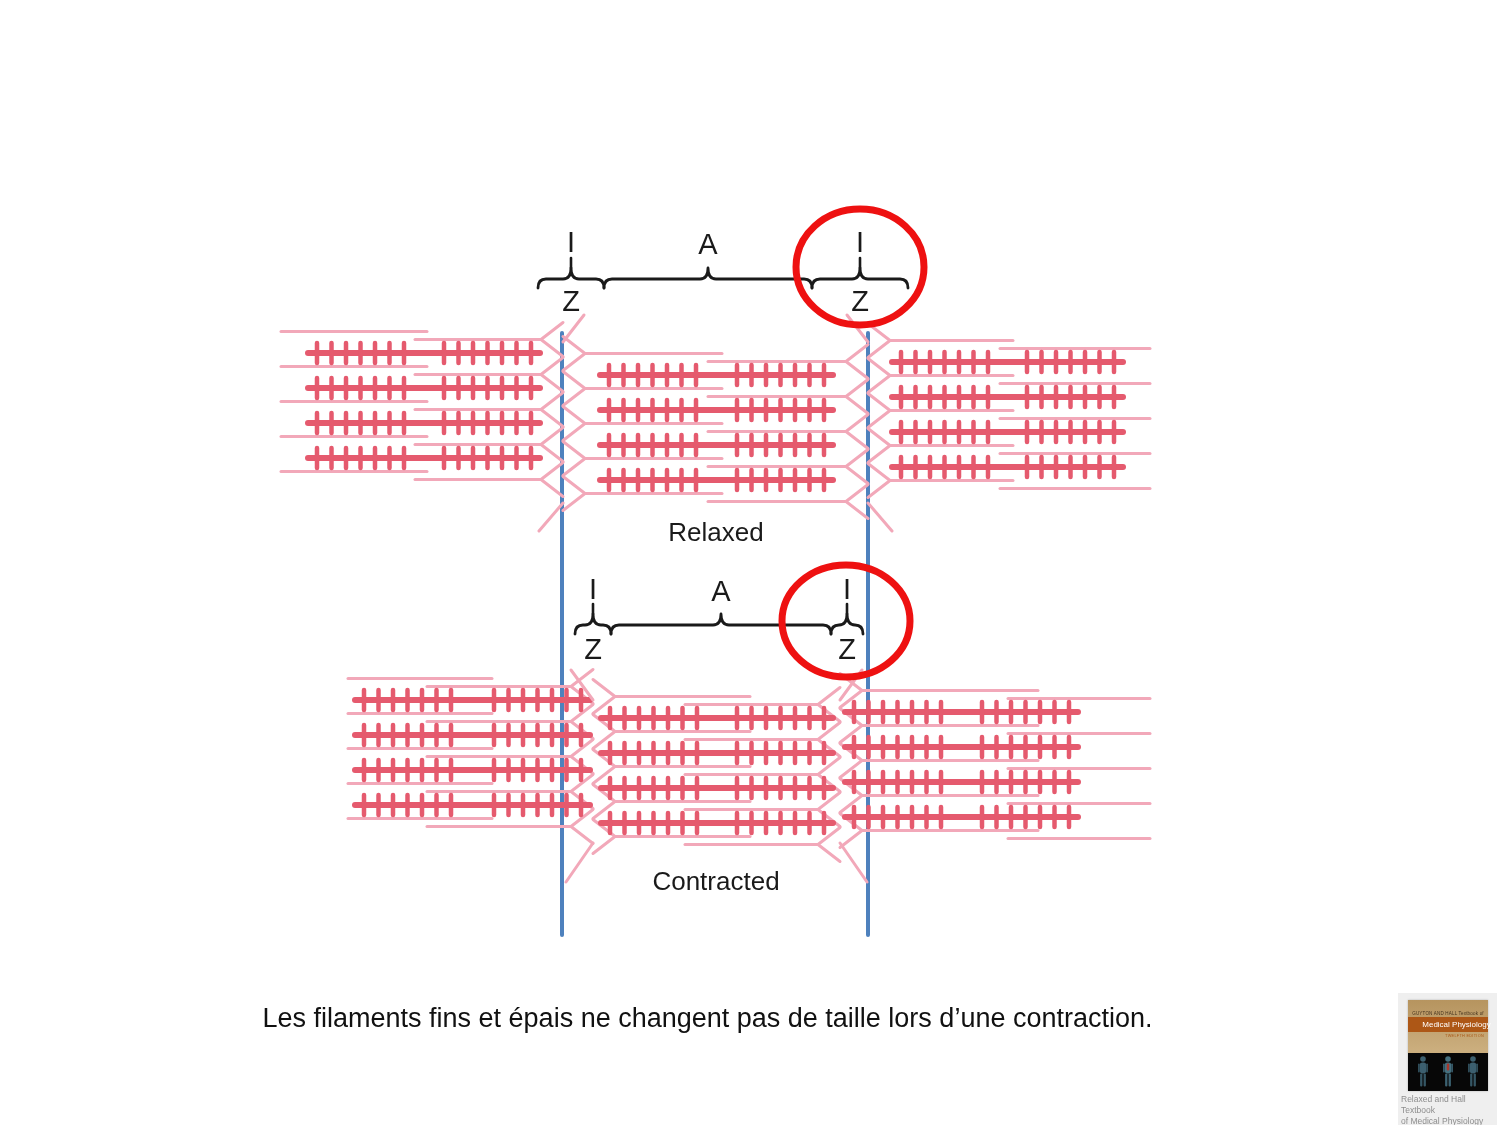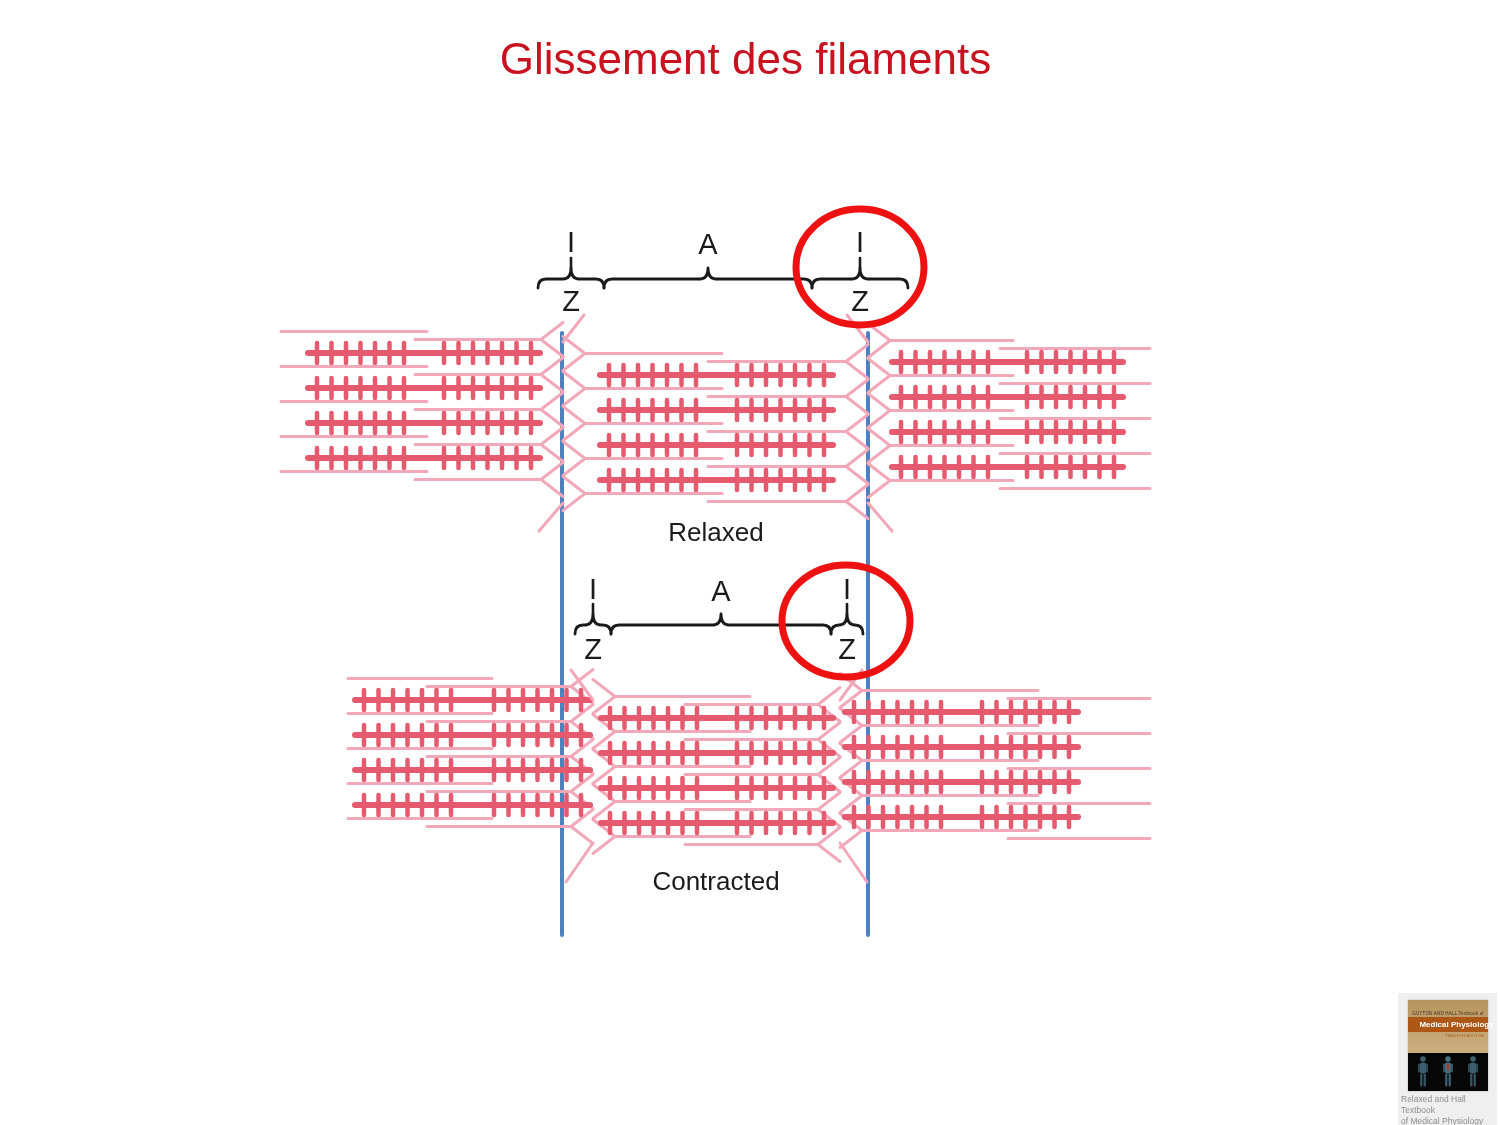--- a/index.html
+++ b/index.html
@@ -12,32 +12,31 @@
   .caption{position:absolute;left:0;top:1003px;width:1415px;text-align:center;
            font-size:27px;color:#111111;}
   
   .book-card{position:absolute;left:1398px;top:993px;width:99px;height:132px;background:#efefef;}
   .book-cover{position:absolute;left:10px;top:7px;width:80px;height:91px;
               background:linear-gradient(#b6945f,#cbae7e 55%,#c7a878);box-shadow:0 0 2px rgba(0,0,0,.25);}
   .bc-header{position:absolute;left:0;top:11px;width:100%;text-align:center;
              font-size:4.5px;color:#43311c;letter-spacing:.2px;white-space:nowrap;overflow:hidden;}
   .bc-band{position:absolute;left:0;top:17px;width:100%;height:15px;background:#ad5716;
            display:flex;align-items:center;justify-content:center;}
-  .bc-band span{color:#ffffff;font-size:8px;font-weight:bold;white-space:nowrap;padding-left:17px;}
+  .bc-band span{color:#ffffff;font-size:8px;font-weight:normal;white-space:nowrap;padding-left:17px;}
   .bc-edition{position:absolute;right:4px;top:34px;font-size:3.8px;color:#a85512;letter-spacing:.3px;}
   .bc-figures{position:absolute;left:0;bottom:0;width:100%;height:38px;background:#070707;}
   .book-caption{position:absolute;left:3px;top:101px;width:94px;
                 font-size:8.5px;line-height:11px;color:#8e8e8e;}
 </style>
 </head>
 <body>
 
 <div class="slide">
 
-  <div class="title" style="color: rgb(201, 18, 31);">Glissement des filaments</div>
 
   <svg id="diagram-svg" viewBox="0 0 1500 1125">
       <g>
         <line x1="562" y1="333" x2="562" y2="935" stroke="#4E81BD" stroke-width="4" stroke-linecap="round"></line>
         <line x1="868" y1="333" x2="868" y2="935" stroke="#4E81BD" stroke-width="4" stroke-linecap="round"></line>
       </g>
       <g>
         <g>
           <line x1="281" y1="331.5" x2="427" y2="331.5" stroke="#F2A8B9" stroke-width="3" stroke-linecap="round"></line>
           <line x1="415" y1="339.5" x2="541" y2="339.5" stroke="#F2A8B9" stroke-width="3" stroke-linecap="round"></line>
@@ -680,20 +679,21 @@
           <path d="M 611 634 Q 611 625 619 625 L 713 625 Q 721 625 721 614 Q 721 625 729 625 L 823 625 Q 831 625 831 634" fill="none" stroke="#1A1A1A" stroke-width="2.8" stroke-linecap="round" stroke-linejoin="round"></path>
           <path d="M 831 634 Q 831 625 839 625 L 839 625 Q 847 625 847 614 Q 847 625 855 625 L 855 625 Q 863 625 863 634" fill="none" stroke="#1A1A1A" stroke-width="2.8" stroke-linecap="round" stroke-linejoin="round"></path>
           <text x="593" y="659" font-size="29" text-anchor="middle" fill="#1A1A1A">Z</text>
           <text x="847" y="659" font-size="29" text-anchor="middle" fill="#1A1A1A">Z</text>
         </g>
         <ellipse cx="846" cy="621" rx="64" ry="56" fill="none" stroke="#EE1111" stroke-width="7"></ellipse>
         <text x="716" y="890" font-size="26" text-anchor="middle" fill="#1A1A1A">Contracted</text>
       </g>
     </svg>
 
+  <div class="caption">Les filaments fins et épais ne changent pas de taille lors d’une contraction.</div>
 
   <div class="book-card">
     <div class="book-cover">
       <div class="bc-header">GUYTON AND HALL Textbook of</div>
       <div class="bc-band">
         <span>Medical Physiology</span>
       </div>
       <div class="bc-edition">TWELFTH EDITION</div>
       <div class="bc-figures">
         <svg viewBox="0 0 80 38" width="80" height="38">

